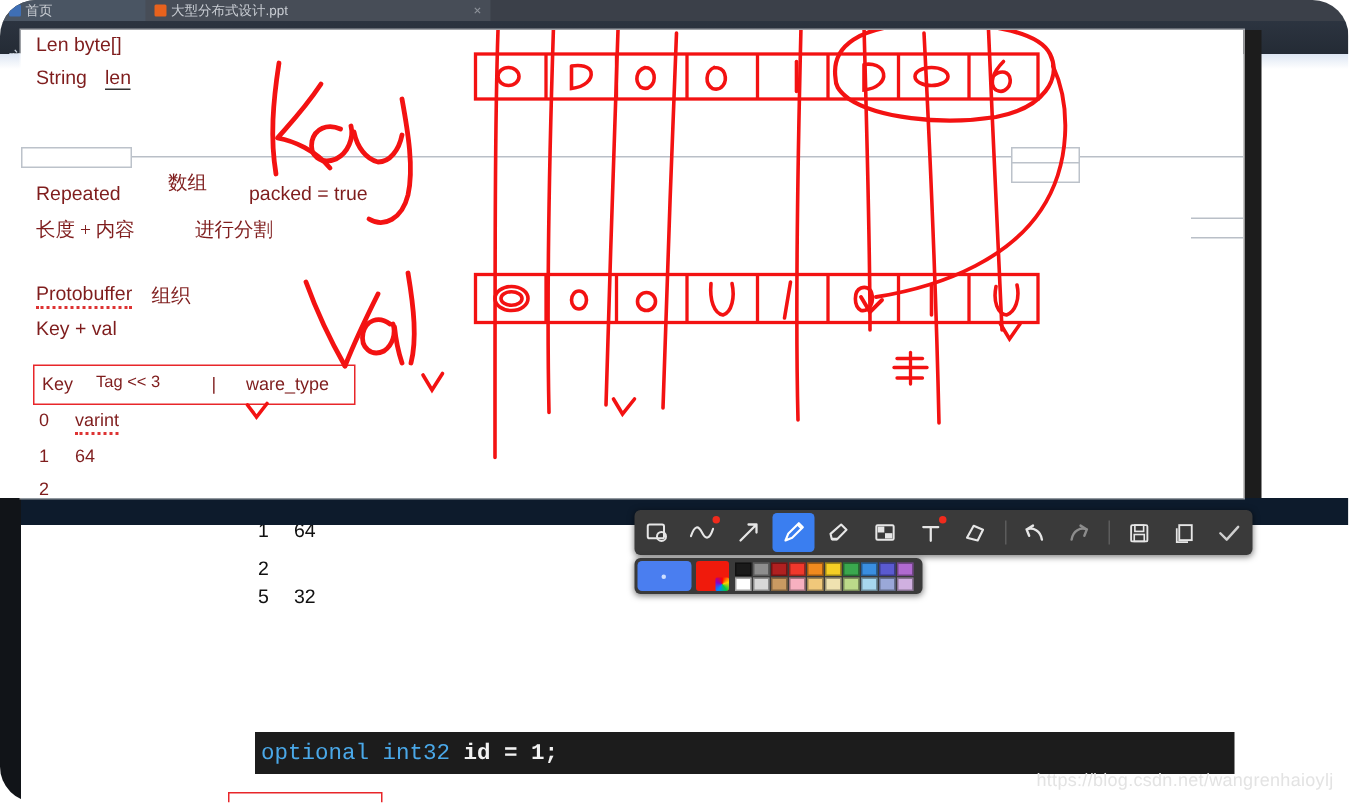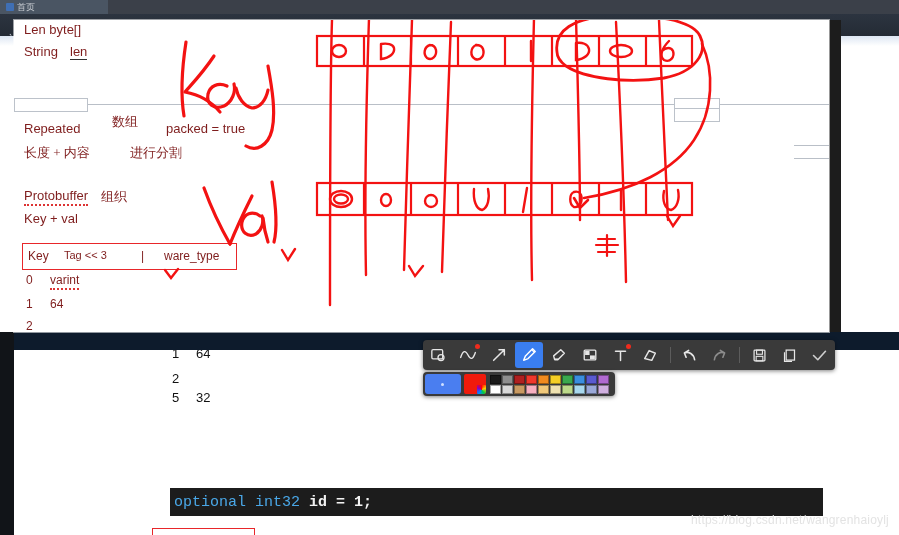--- a/index.html
+++ b/index.html
@@ -1,21 +1,21 @@
 <!DOCTYPE html>
 <html><head>
 <meta charset="utf-8">
 <style>
   html,body{margin:0;padding:0;}
   body{
     width:899px;height:535px;overflow:hidden;position:relative;
     background:#ffffff;
     font-family:"Liberation Sans","DejaVu Sans",sans-serif;
   }
-  .root{position:absolute;left:0;top:0;width:899px;height:535px;overflow:hidden;background:#fff;}
+  .root{position:absolute;left:0;top:0;width:899px;height:535px;overflow:hidden;background:#fff;border-radius:24px;}
 
   
   .app-shell{position:absolute;left:0;top:0;width:899px;height:535px;background:#ffffff;}
   .titlebar{position:absolute;left:0;top:0;width:899px;height:14px;background:#3b4049;}
   .tab{position:absolute;top:0;height:14px;background:#474d57;border-right:1px solid #3b4049;
        color:#c8ccd2;font-size:9px;line-height:14px;padding:0 6px;white-space:nowrap;overflow:hidden;}
   .tab.active{background:#4a5563;}
   .tab .ticon{display:inline-block;width:8px;height:8px;border-radius:1px;vertical-align:-1px;margin-right:3px;}
   .tab .tclose{float:right;margin-left:8px;opacity:.55;}
 
@@ -89,20 +89,23 @@
 </head>
 <body>
 
 <div class="root">
 
   <div class="app-shell">
 
     <div class="titlebar">
       <div class="tab active" style="left:0px;width:96px;">
         <span class="ticon" style="background:#3f6fb5"></span><span>首页</span>
+      </div>
+      <div class="tab" style="left:97px;width:218px;">
+        <span class="ticon" style="background:#e8621d"></span><span>大型分布式设计.ppt</span><span class="tclose">×</span>
       </div>
     </div>
 
     <div class="ribbon">
       <div class="ribbon-file">文件</div>
       <div class="qa-icons">
         <svg width="13" height="13" viewBox="0 0 16 16">
             <path d="M3 1h7l3 3v11H3z" fill="none" stroke="#b9c2cd" stroke-width="1.2"></path>
           </svg>
         <svg width="13" height="13" viewBox="0 0 16 16">

